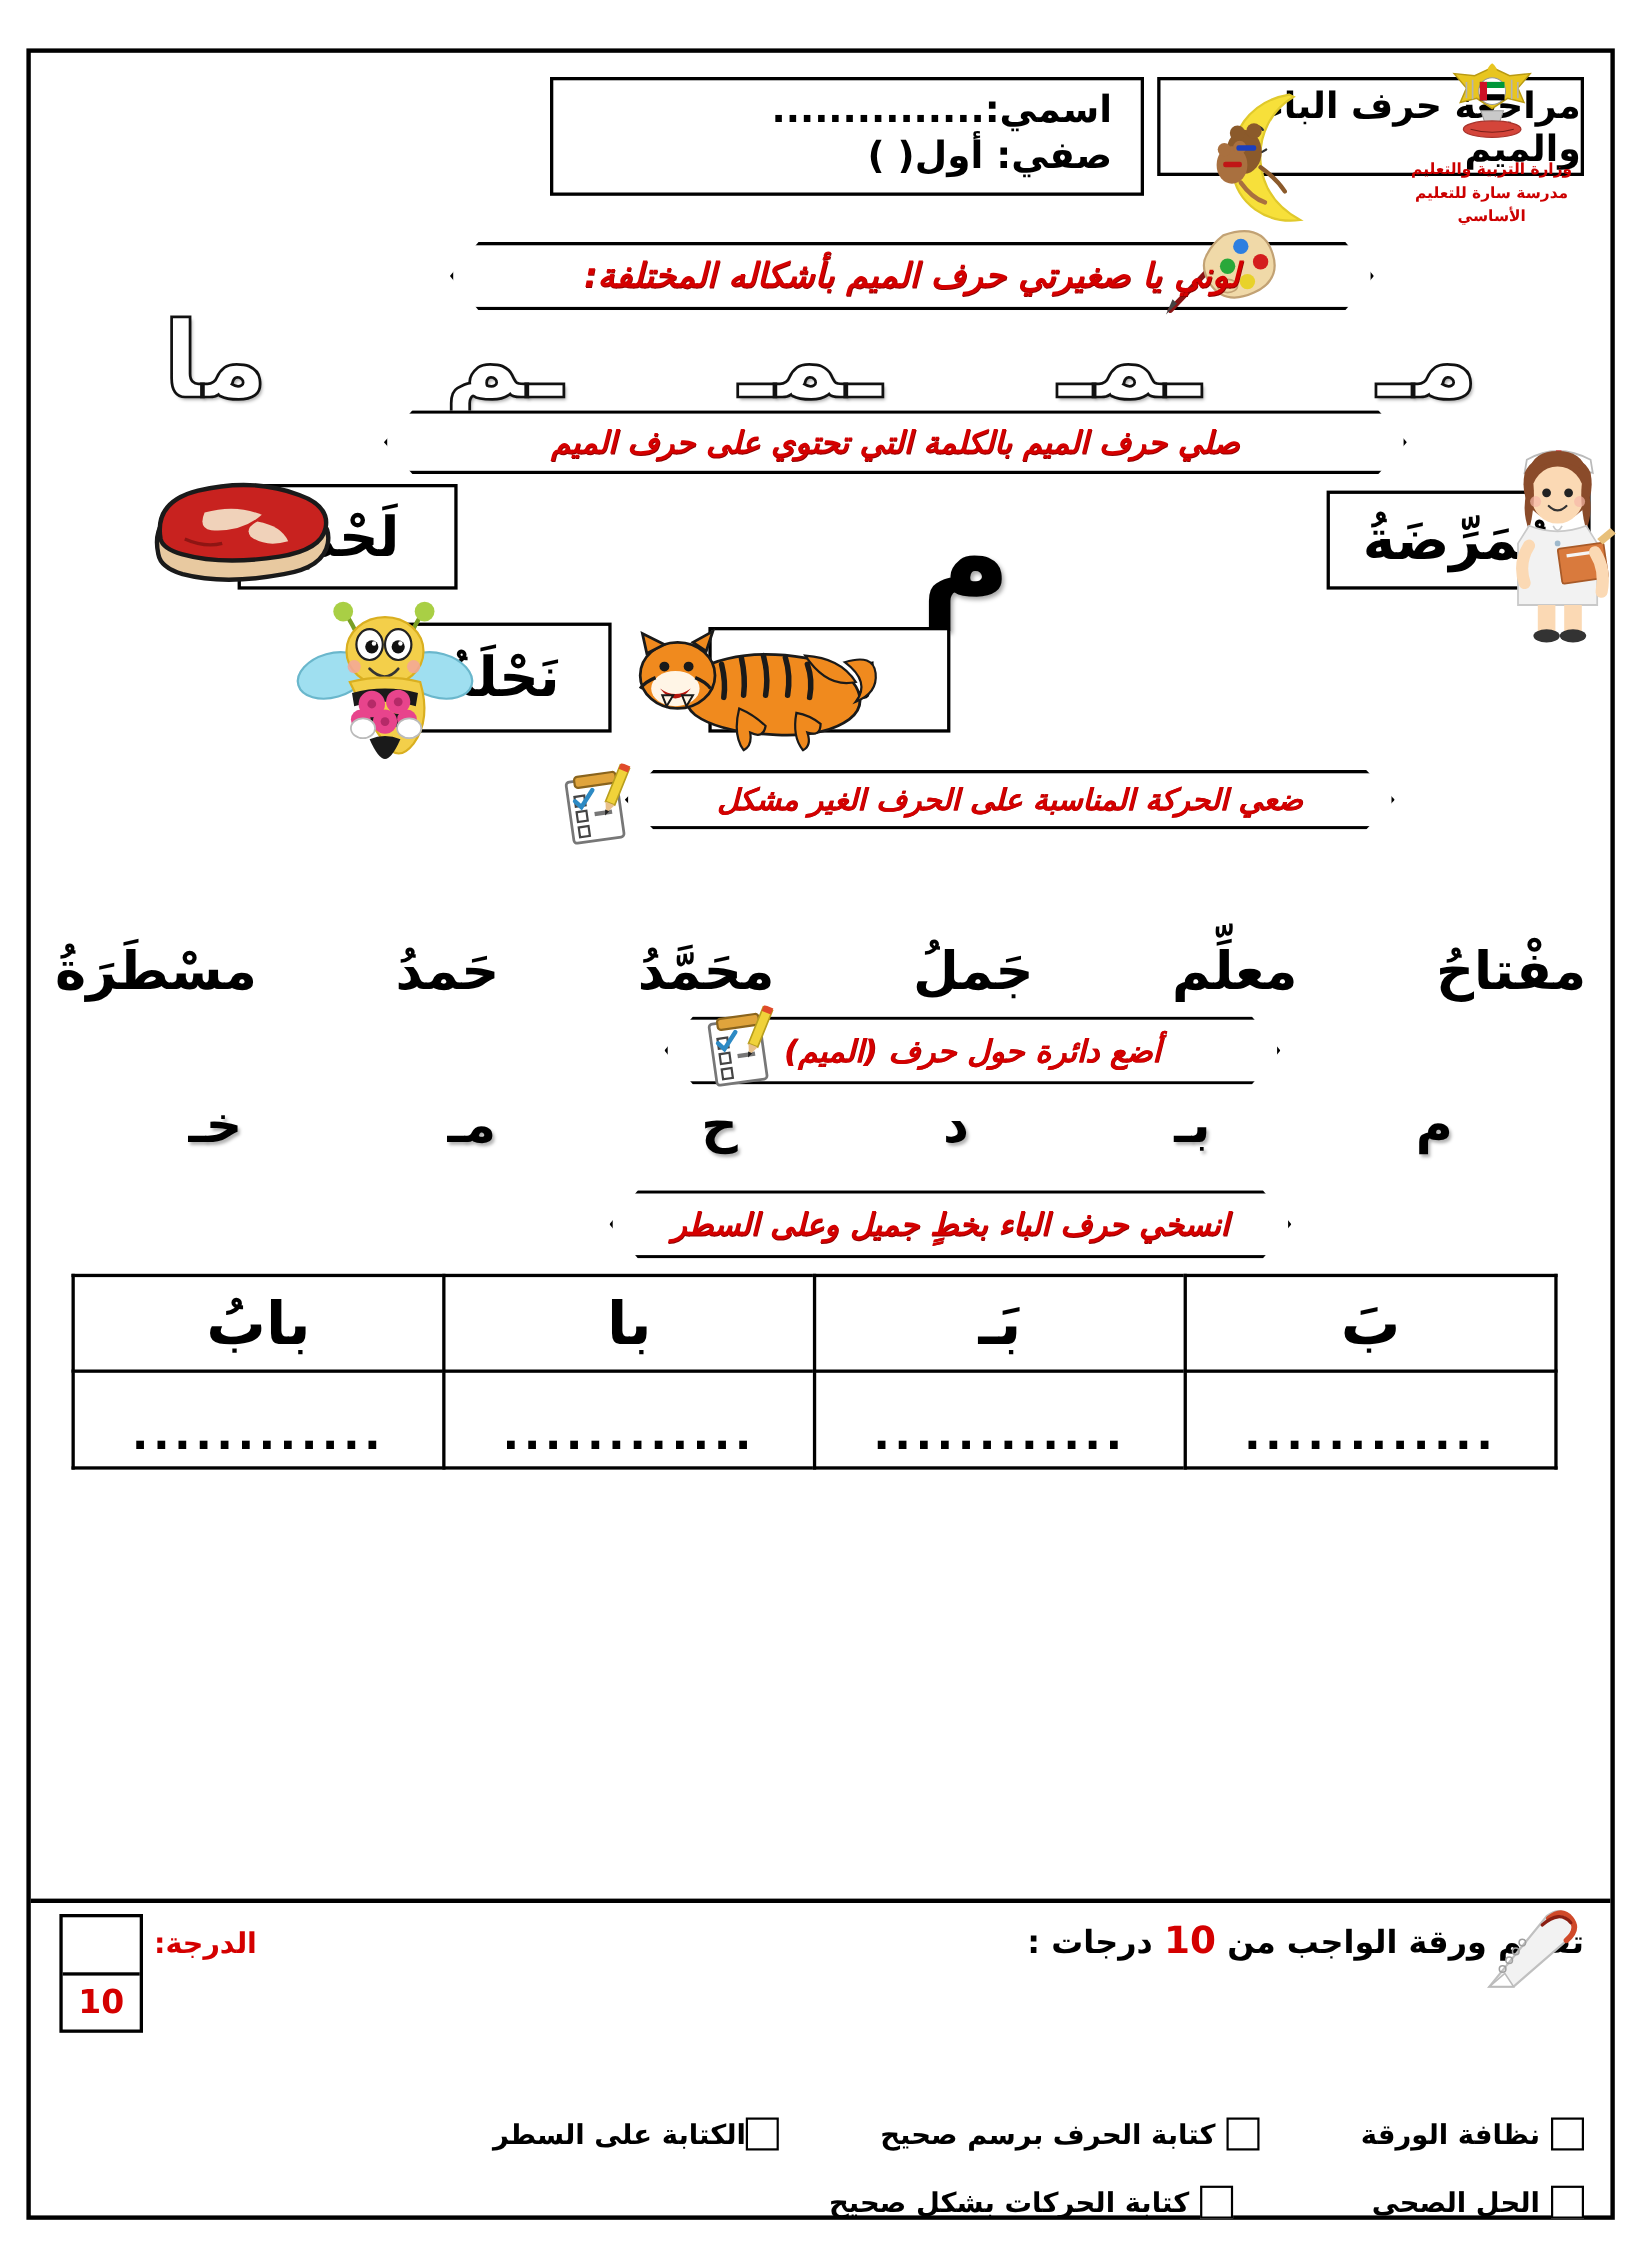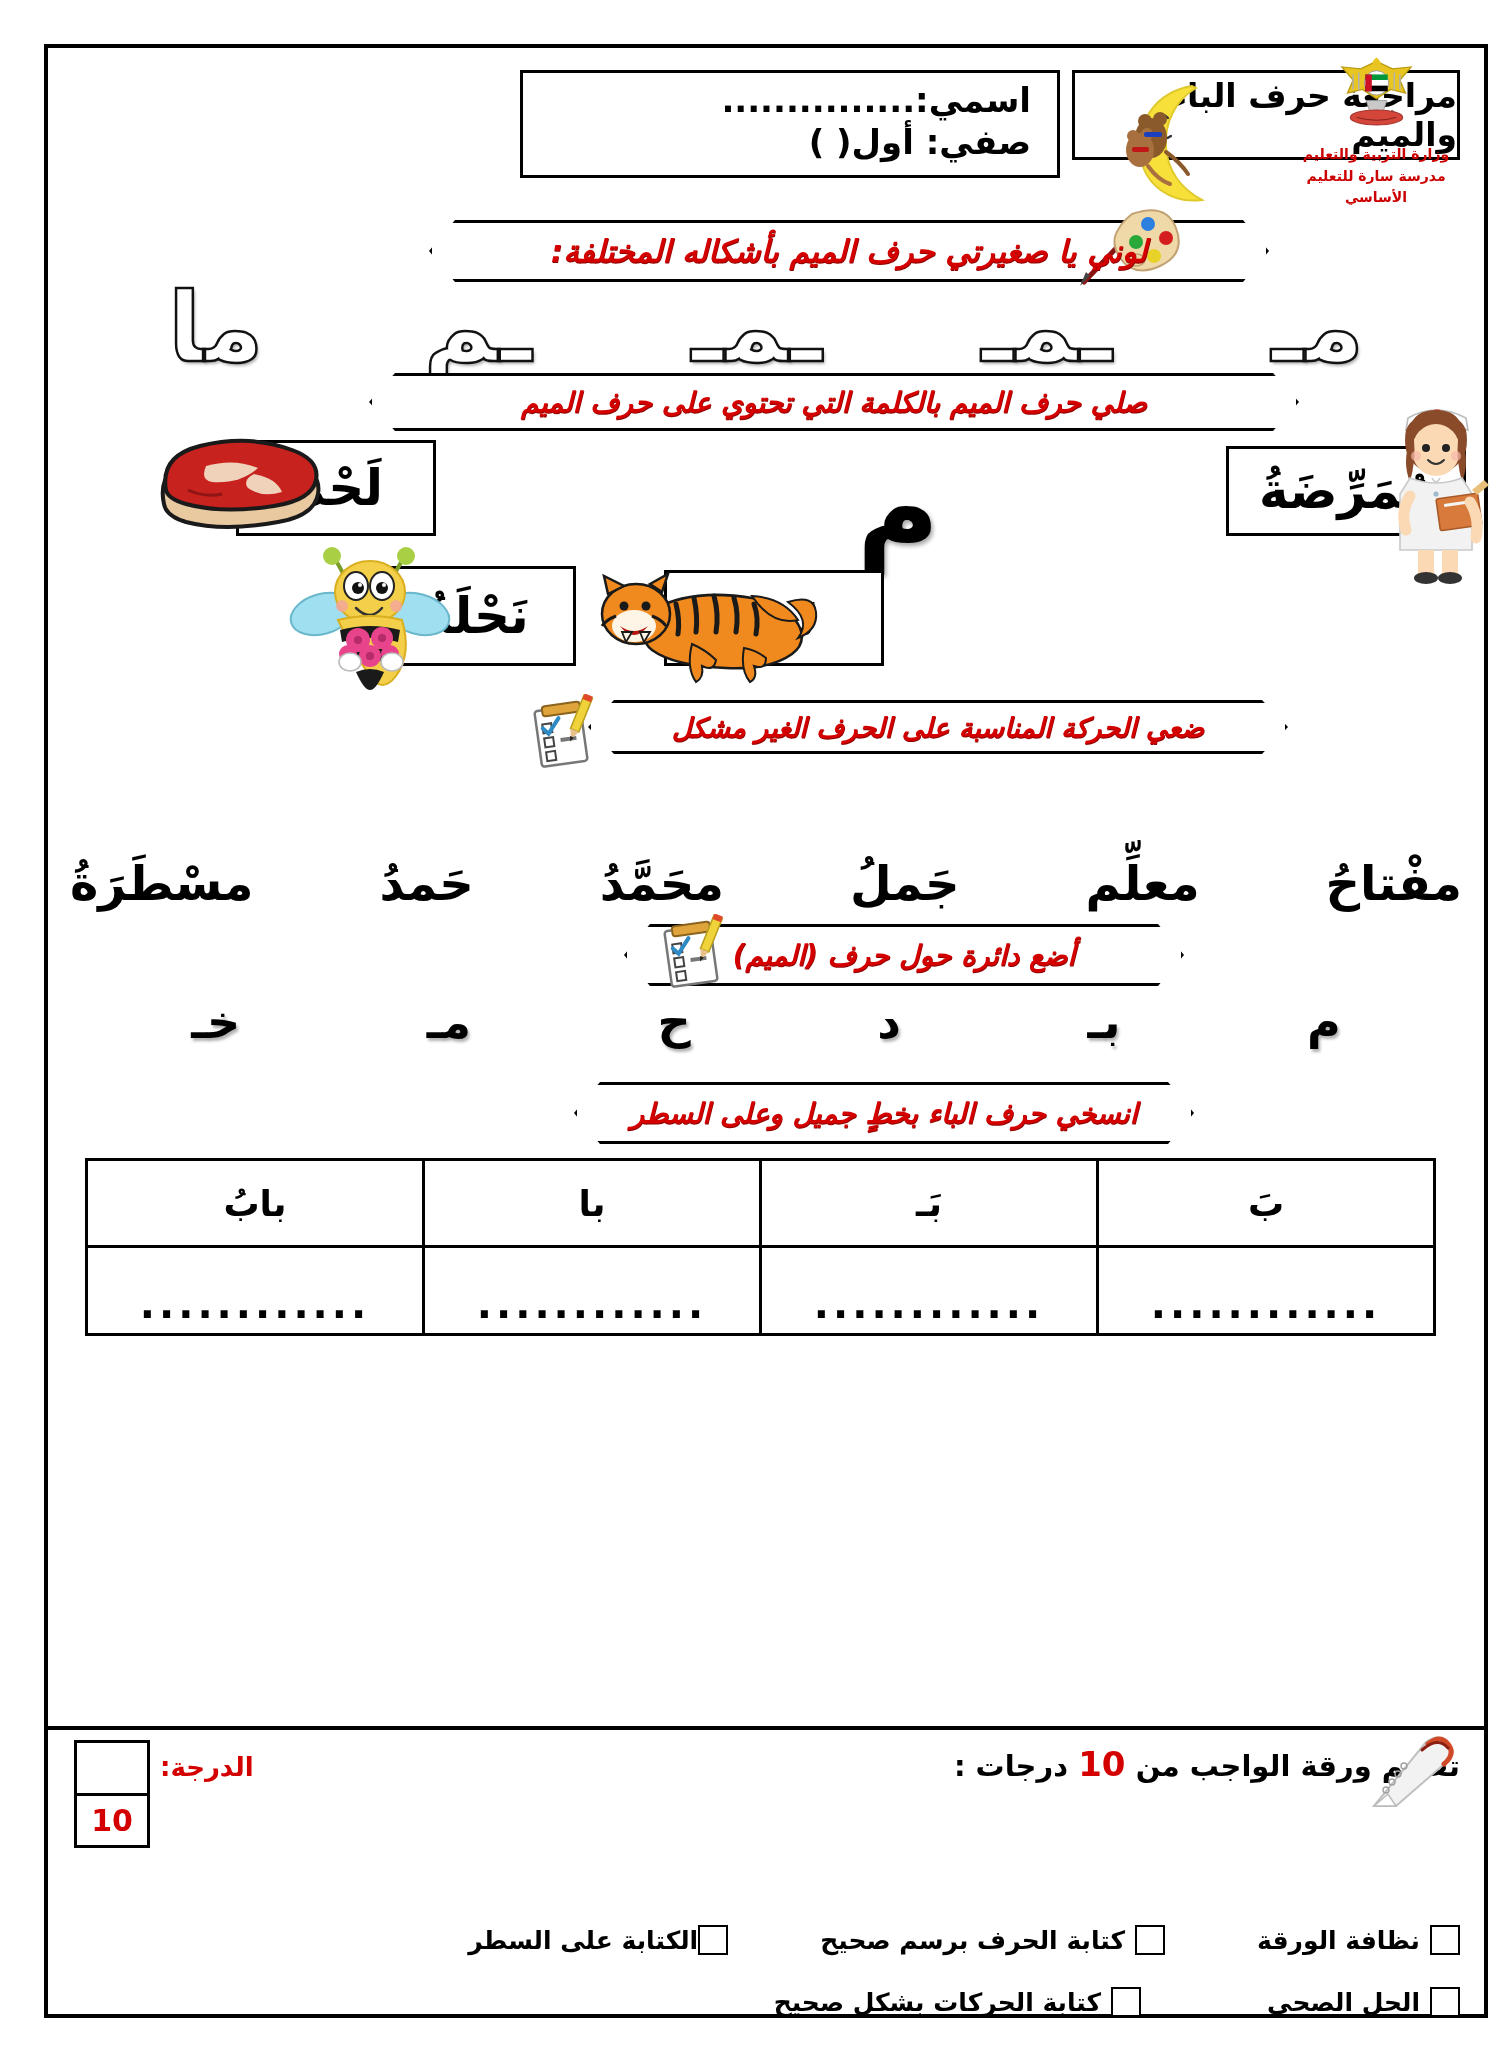--- a/index.html
+++ b/index.html
@@ -6,21 +6,21 @@
   html,body{margin:0;padding:0;background:#ffffff;}
   body{
     width:1500px;height:2061px;
     font-family:"DejaVu Sans","Liberation Sans",sans-serif;
     color:#000;
     position:relative;
     overflow:hidden;
   }
   .page{
     position:absolute;
-    left:44px;top:44px;
+    left:24px;top:44px;
     width:1444px;height:1974px;
     border:4px solid #000;
     box-sizing:border-box;
     background:#fff;
   }
   
   .header{
     position:absolute;left:0;top:0;width:100%;height:155px;
   }
   .namebox{
@@ -123,21 +123,21 @@
   .copytable{
     position:absolute;
     border-collapse:collapse;
     direction:rtl;
   }
   .copytable td{
     border:3px solid #000;
     width:332px;height:78px;
     text-align:center;vertical-align:middle;
   }
-  .copytable td.top{font-size:36px;font-weight:bold;height:82px;}
+  .copytable td.top{font-size:54px;font-weight:bold;height:82px;}
   .copytable td.bot{
     font-size:40px;font-weight:bold;letter-spacing:4px;
     vertical-align:bottom;padding-bottom:6px;
   }
   
   .footer{
     position:absolute;left:0;bottom:0;width:100%;height:288px;
     border-top:4px solid #000;
     box-sizing:border-box;
   }

